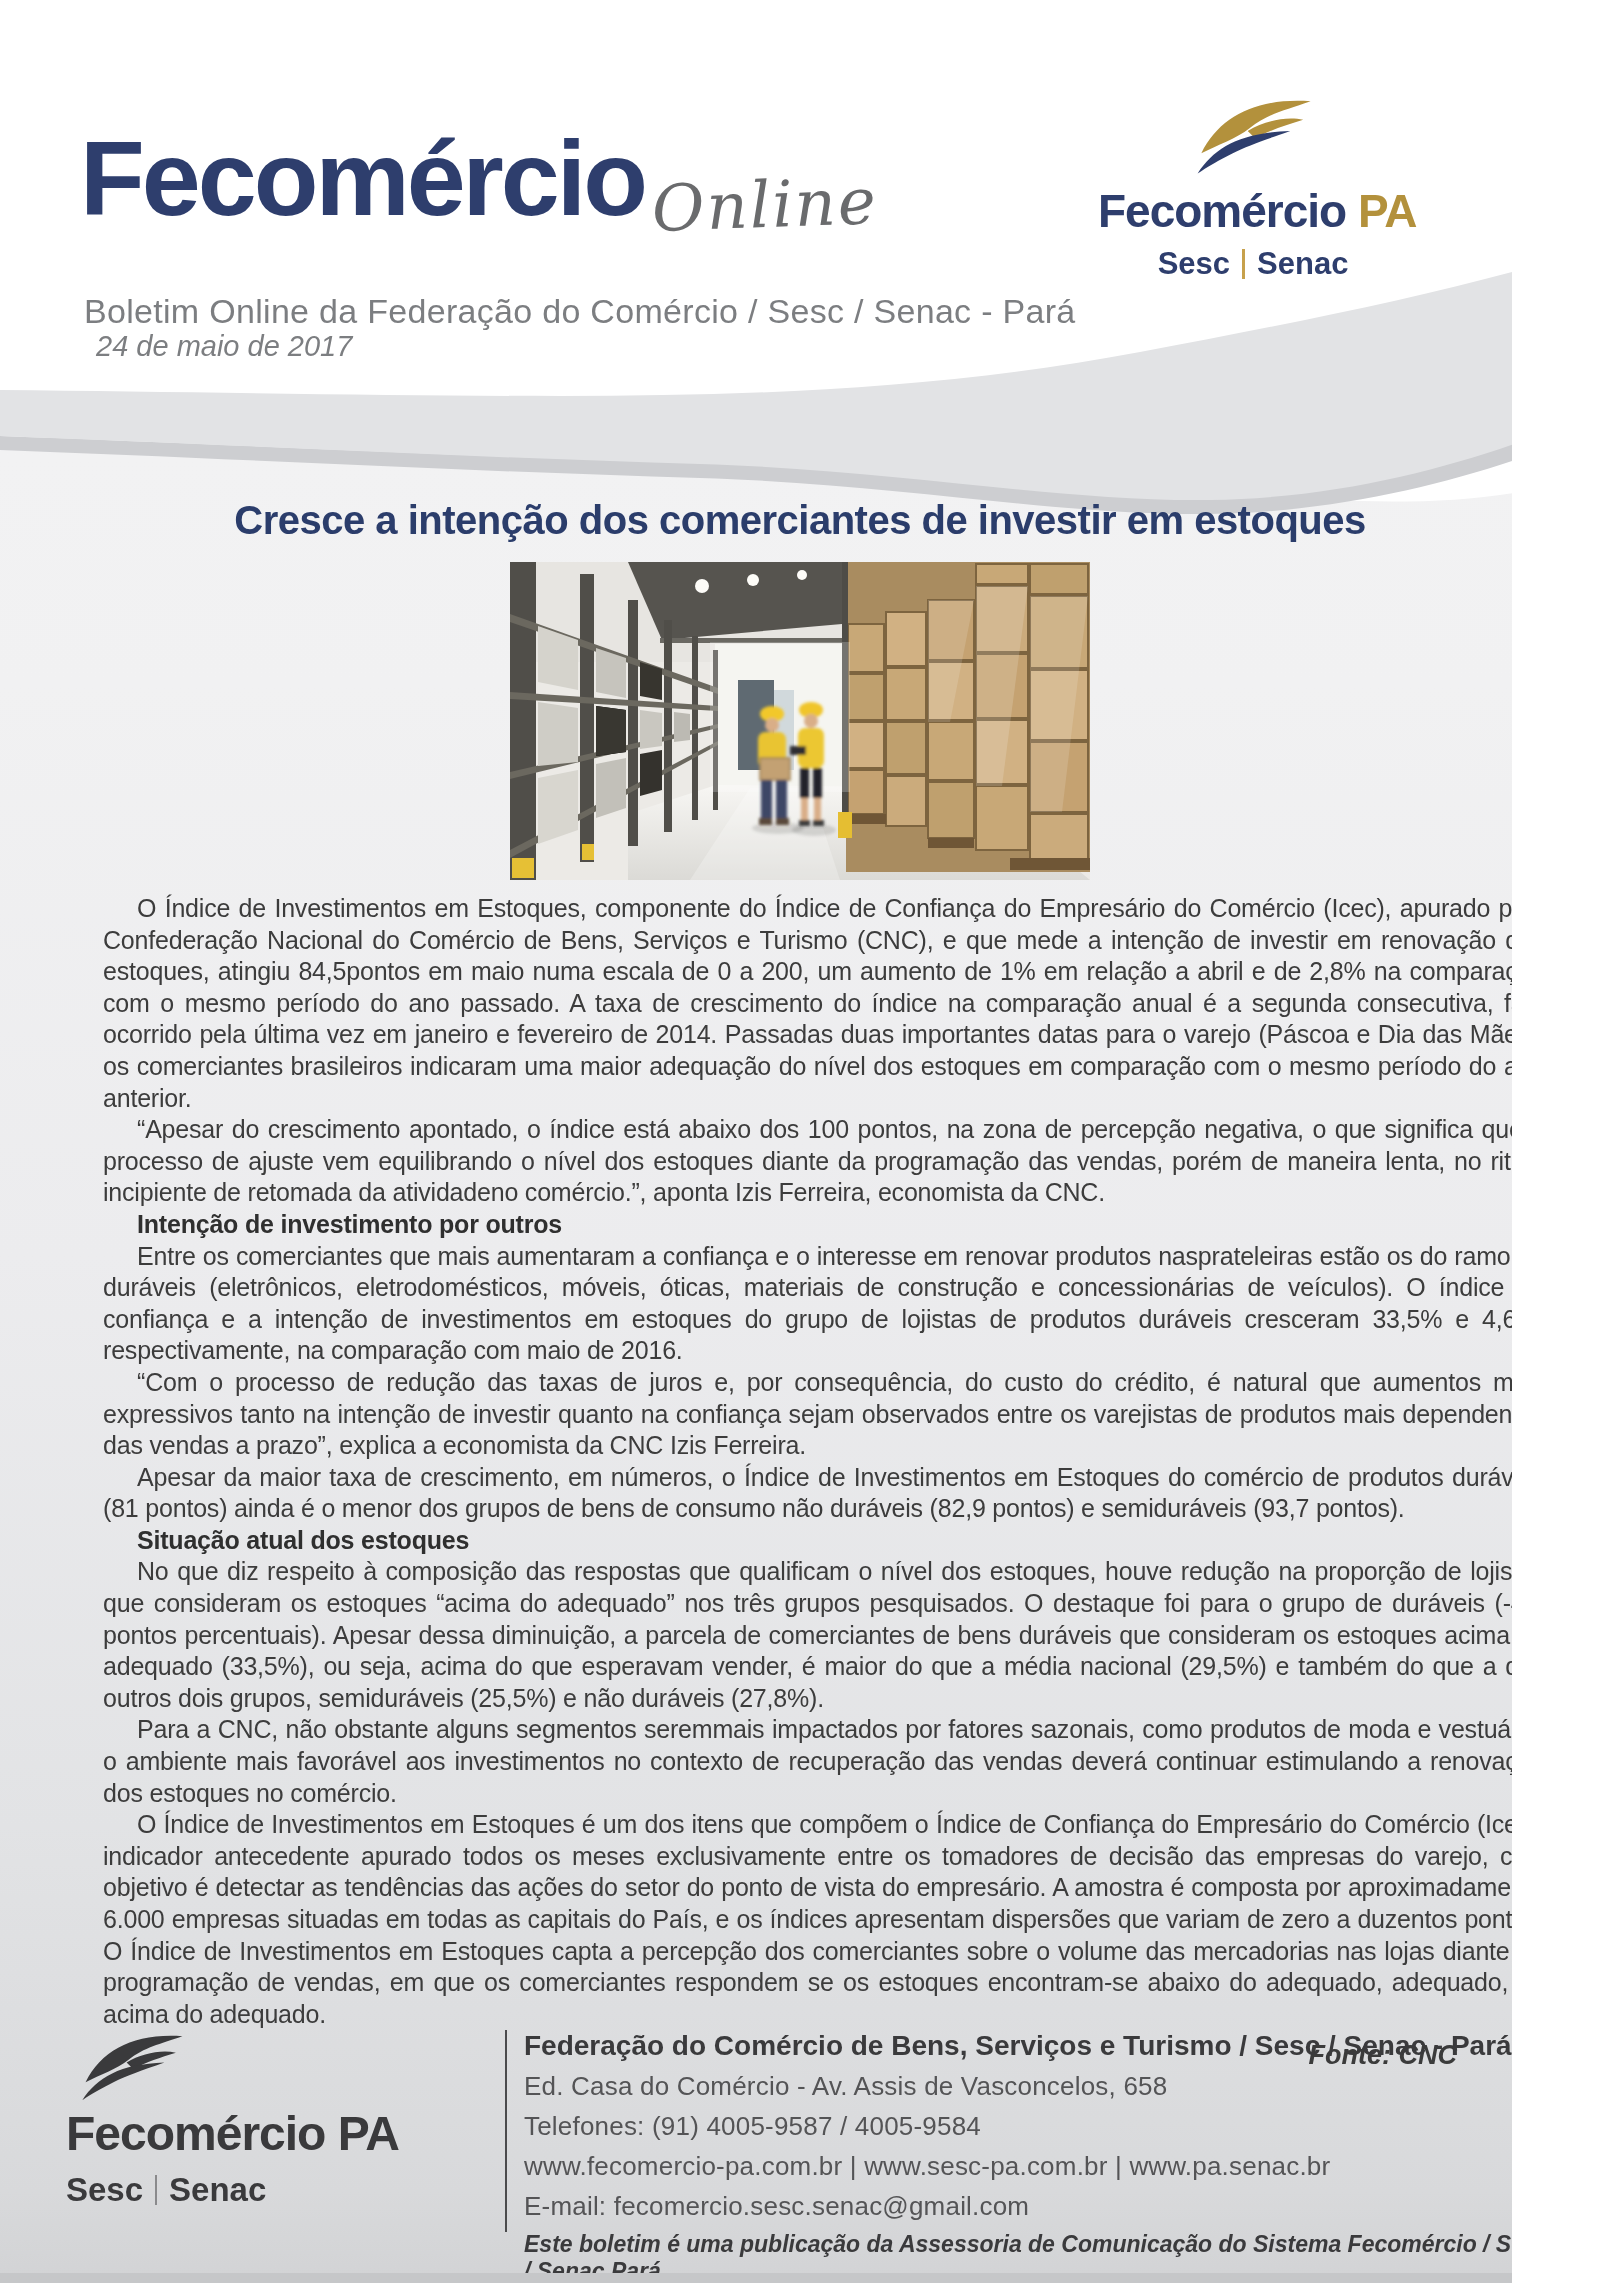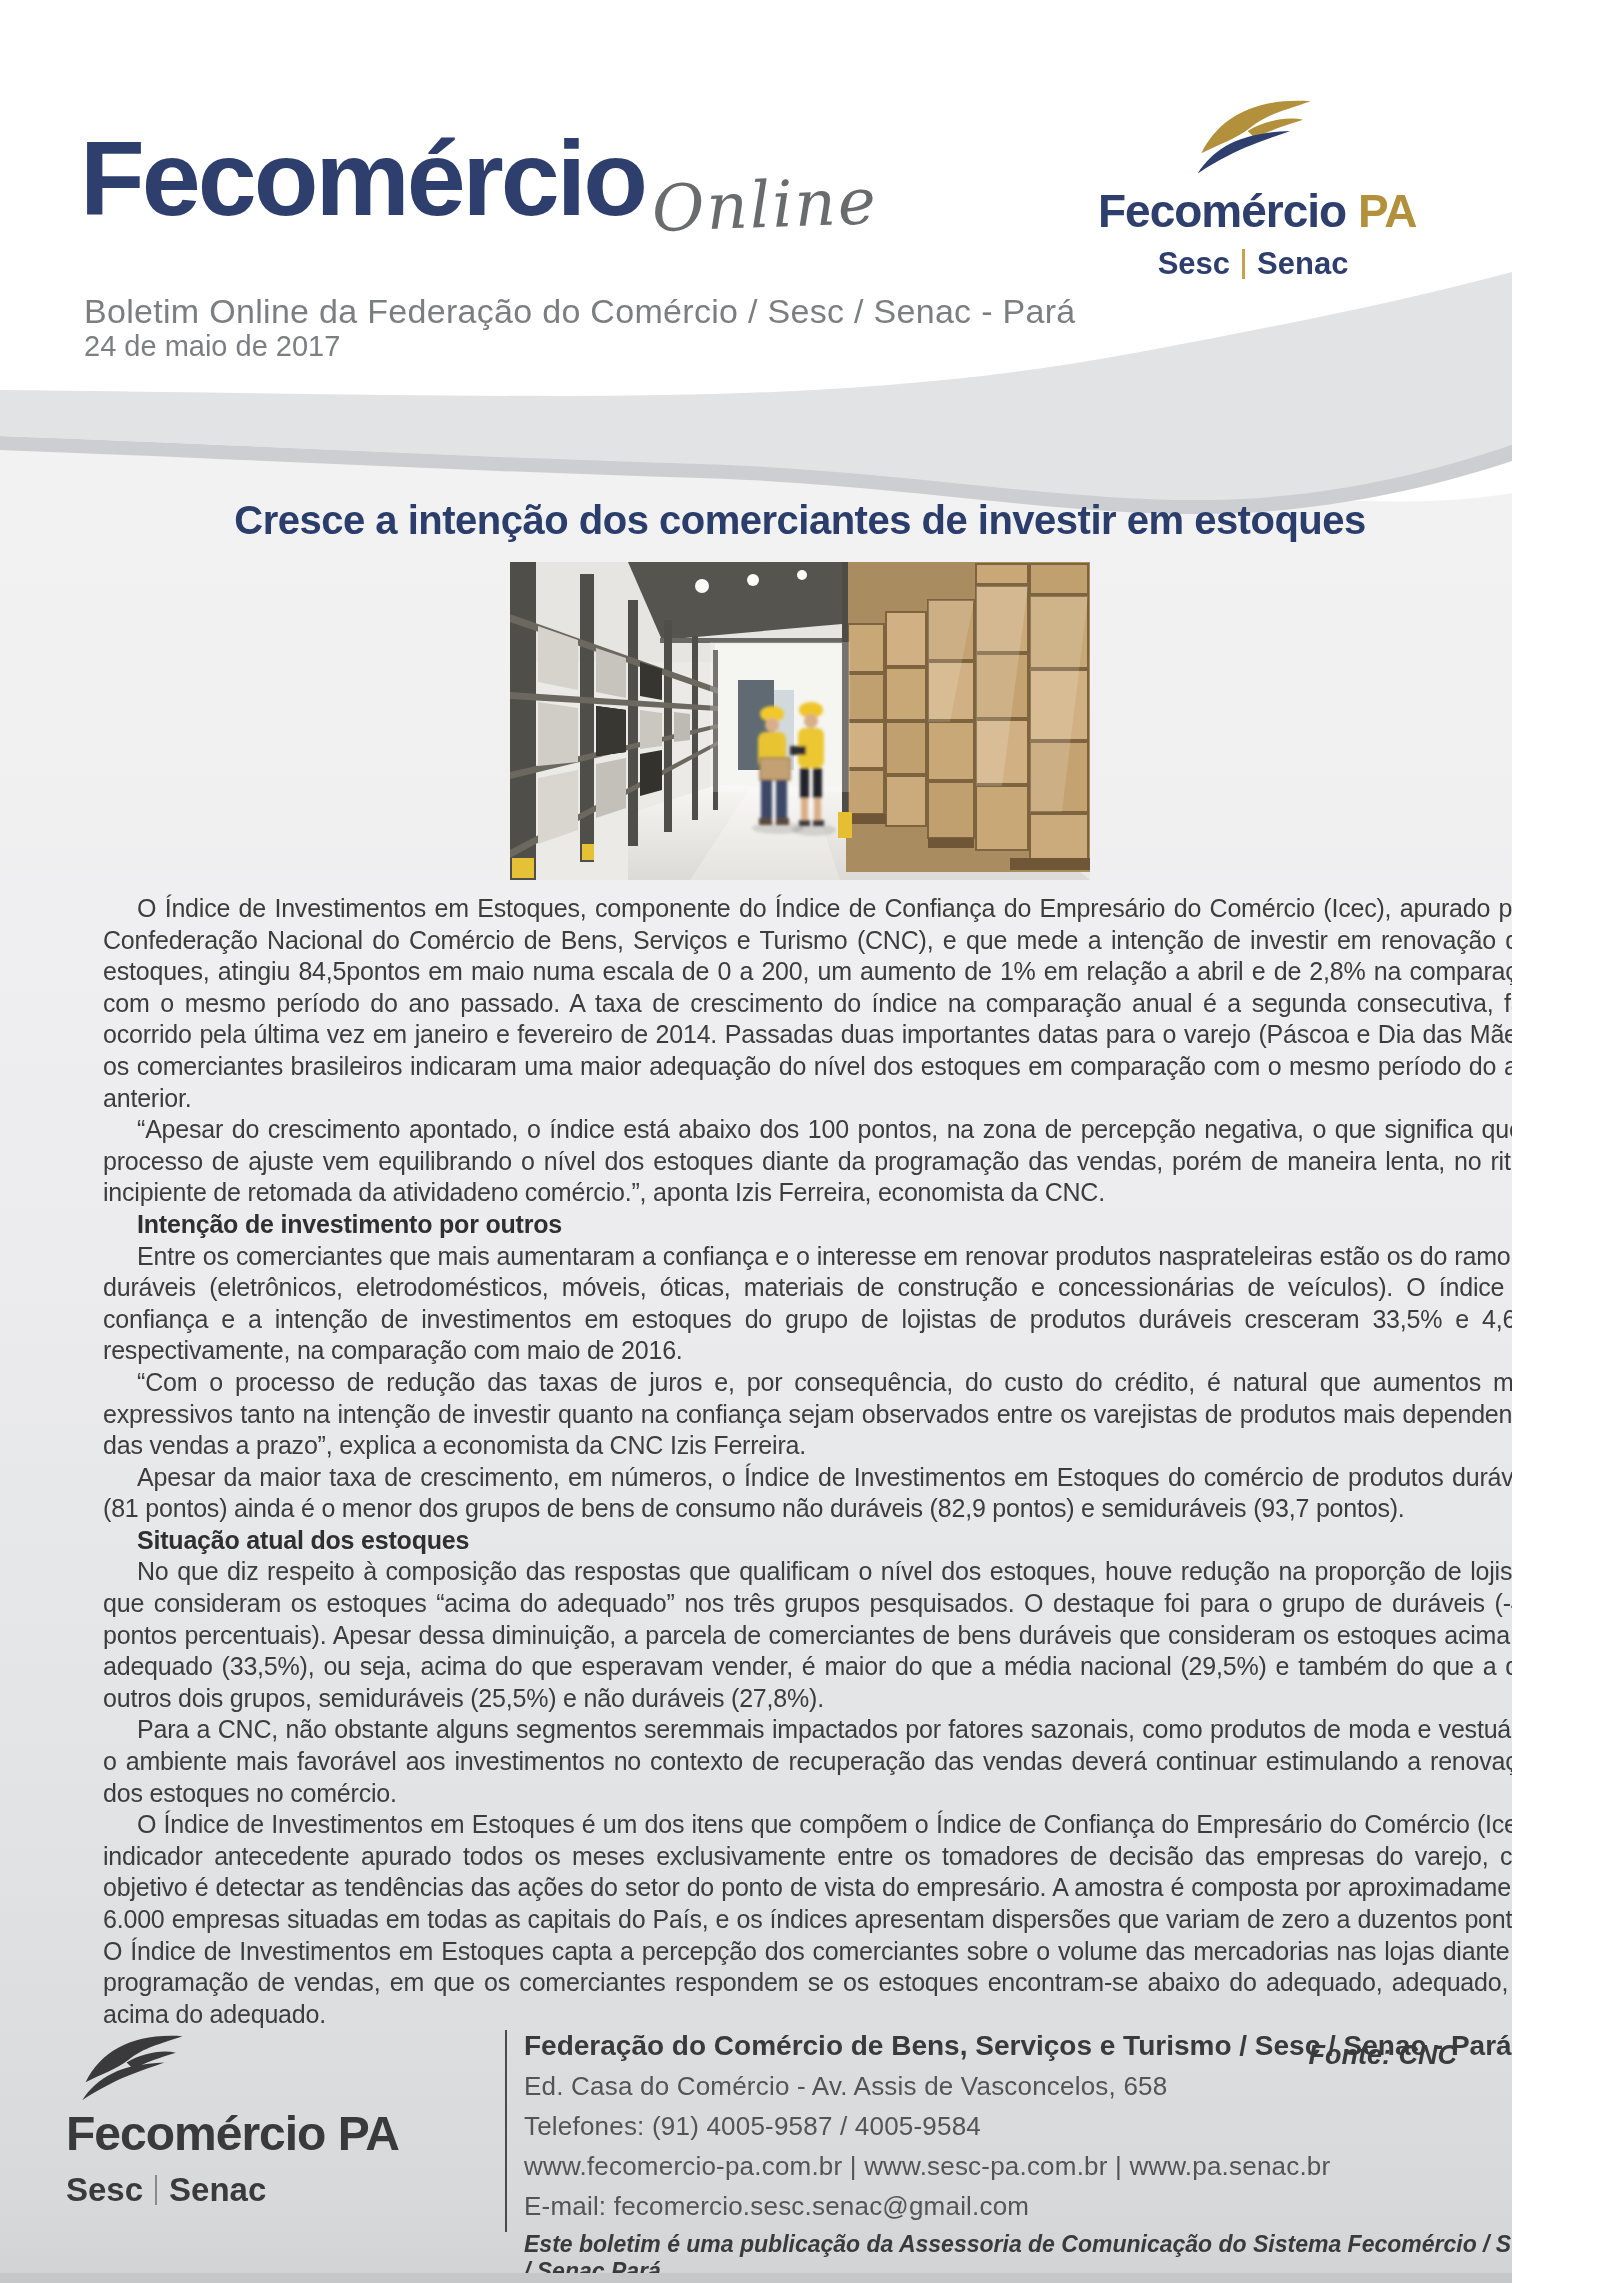--- a/index.html
+++ b/index.html
@@ -19,22 +19,22 @@
   .masthead-script{
     position:absolute; left:652px; top:168px;
     font-family:"DejaVu Serif", serif; font-style:italic;
     font-size:64px; color:#6a6b6d; letter-spacing:2px; transform:rotate(-2deg);
   }
   .masthead-subtitle{
     position:absolute; left:84px; top:292px;
     font-size:34px; color:#7c7e81; letter-spacing:.3px;
   }
   .masthead-date{
-    position:absolute; left:84px; top:330px;
-    font-size:29px; color:#7c7e81;
+    position:absolute; left:96px; top:330px;
+    font-size:29px; font-style:italic; color:#7c7e81;
   }
   
   .logo-top{ position:absolute; left:1098px; top:92px; width:310px; text-align:center; }
   .logo-top .mark{ width:150px; height:88px; margin-left:6px; }
   .logo-wordmark{ font-size:46px; font-weight:bold; letter-spacing:-1px; color:#2e3e6d; white-space:nowrap; }
   .logo-wordmark .pa{ color:#b3913c; }
   .logo-sub{ margin-top:8px; font-size:31px; font-weight:bold; color:#2e3e6d; display:flex; justify-content:center; align-items:center; gap:12px; }
   .logo-sub .bar{ display:inline-block; width:3px; height:30px; background:#c7a14c; }
   
   .article-title{

